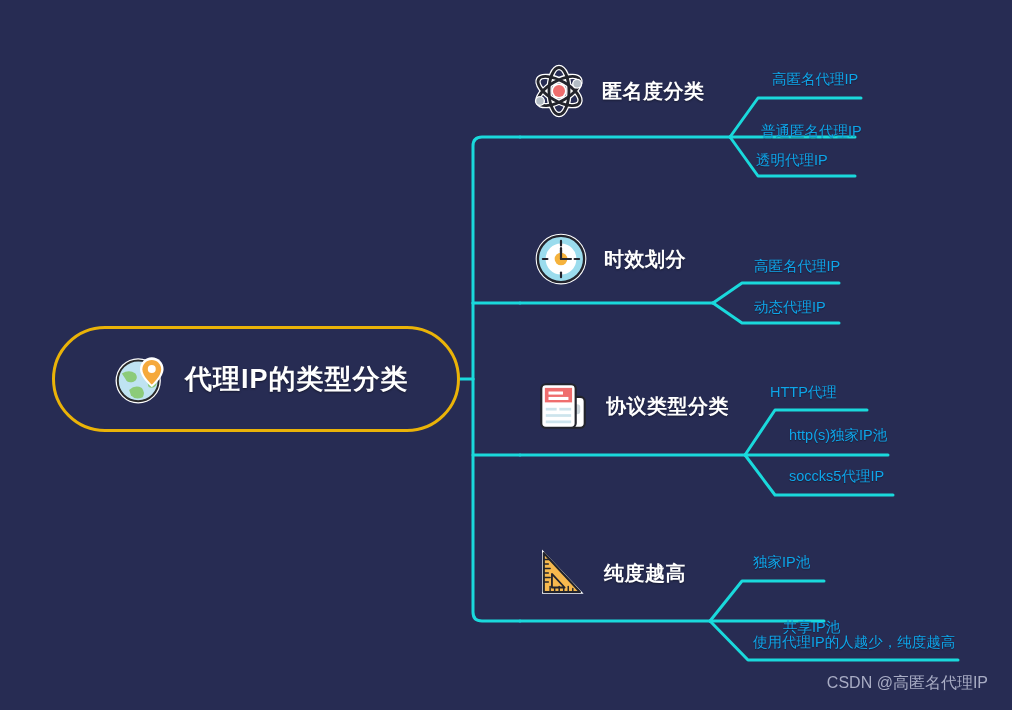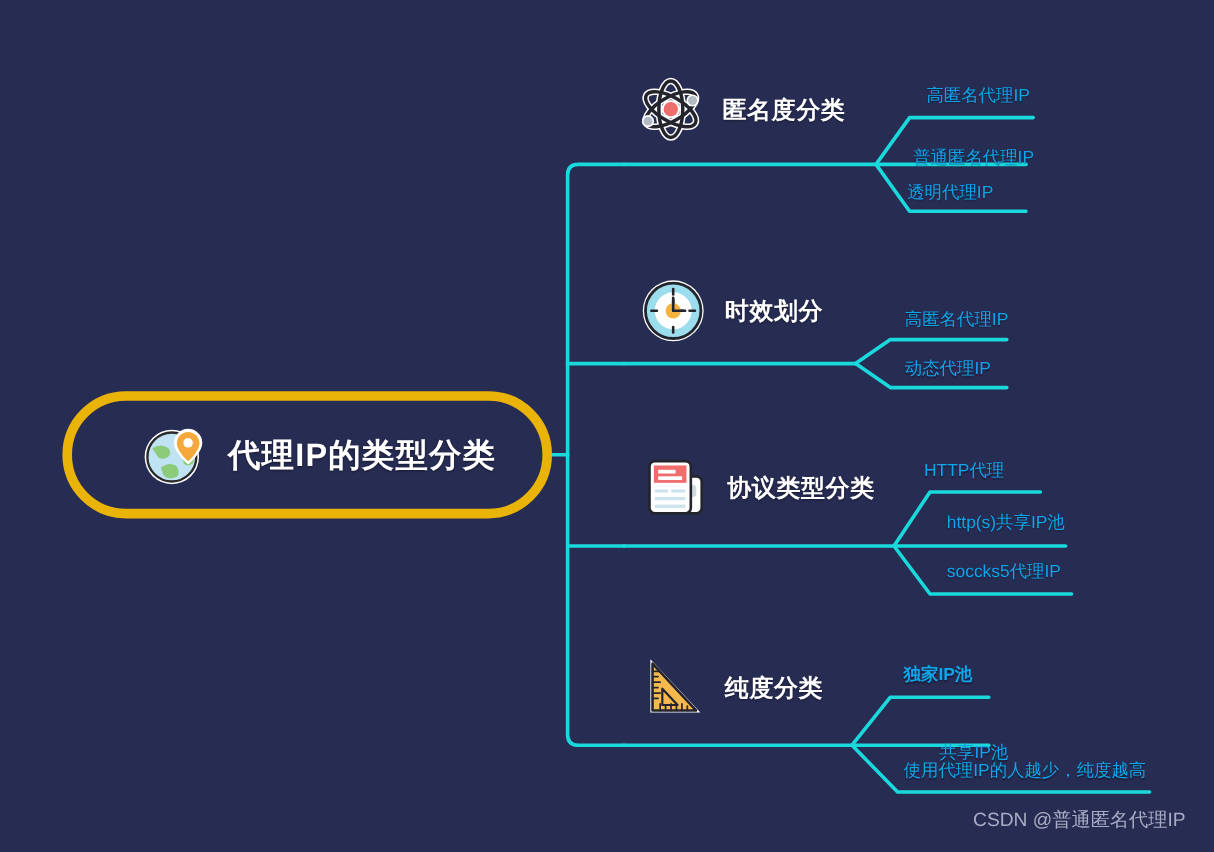--- a/index.html
+++ b/index.html
@@ -28,21 +28,21 @@
     pointer-events: none;
   }
 
   
   #root-node {
     position: absolute;
     left: 52px;
     top: 326px;
     width: 408px;
     height: 106px;
-    border: 8px solid #eab308;
+    border: 3px solid #eab308;
     border-radius: 53px;
     box-sizing: border-box;
     display: flex;
     align-items: center;
     padding-left: 56px;
   }
   #root-node .root-icon {
     width: 58px;
     height: 58px;
     flex: 0 0 58px;
@@ -229,33 +229,33 @@
         <line x1="13" y1="42" x2="18" y2="42"></line>
         <line x1="20" y1="53" x2="20" y2="47"></line>
         <line x1="25" y1="53" x2="25" y2="49"></line>
         <line x1="30" y1="53" x2="30" y2="47"></line>
         <line x1="35" y1="53" x2="35" y2="49"></line>
         <line x1="40" y1="53" x2="40" y2="47"></line>
         <line x1="45" y1="53" x2="45" y2="49"></line>
       </g>
       <path d="M22 33 L36 48 L22 48 Z" fill="none" stroke="#23242c" stroke-width="2" stroke-linejoin="round"></path>
     </svg>
-    <span class="branch-label">纯度分类</span>
+    <span class="branch-label">纯度越高</span>
   </div>
 
   <span class="leaf" style="left:772px; top:70px;">高匿名代理IP</span>
   <span class="leaf" style="left:761px; top:110px;margin-top:12px;">普通匿名代理IP</span>
   <span class="leaf" style="left:756px; top:151px;">透明代理IP</span>
 
   <span class="leaf" style="left:754px; top:257px;">高匿名代理IP</span>
   <span class="leaf" style="left:754px; top:298px;">动态代理IP</span>
 
   <span class="leaf" style="left:770px; top:383px;">HTTP代理</span>
-  <span class="leaf" style="left:789px; top:426px;">http(s)共享IP池</span>
+  <span class="leaf" style="left:789px; top:426px;">http(s)独家IP池</span>
   <span class="leaf" style="left:789px; top:467px;">soccks5代理IP</span>
 
-  <span class="leaf" style="left:753px; top:553px;font-weight:bold;">独家IP池</span>
+  <span class="leaf" style="left:753px; top:553px;">独家IP池</span>
   <span class="leaf" style="left:783px; top:594px;margin-top:24px;">共享IP池</span>
   <span class="leaf" style="left:753px; top:633px;">使用代理IP的人越少，纯度越高</span>
 
-  <div id="watermark">CSDN @普通匿名代理IP</div>
+  <div id="watermark">CSDN @高匿名代理IP</div>
 
 </div>
 
 </body></html>

